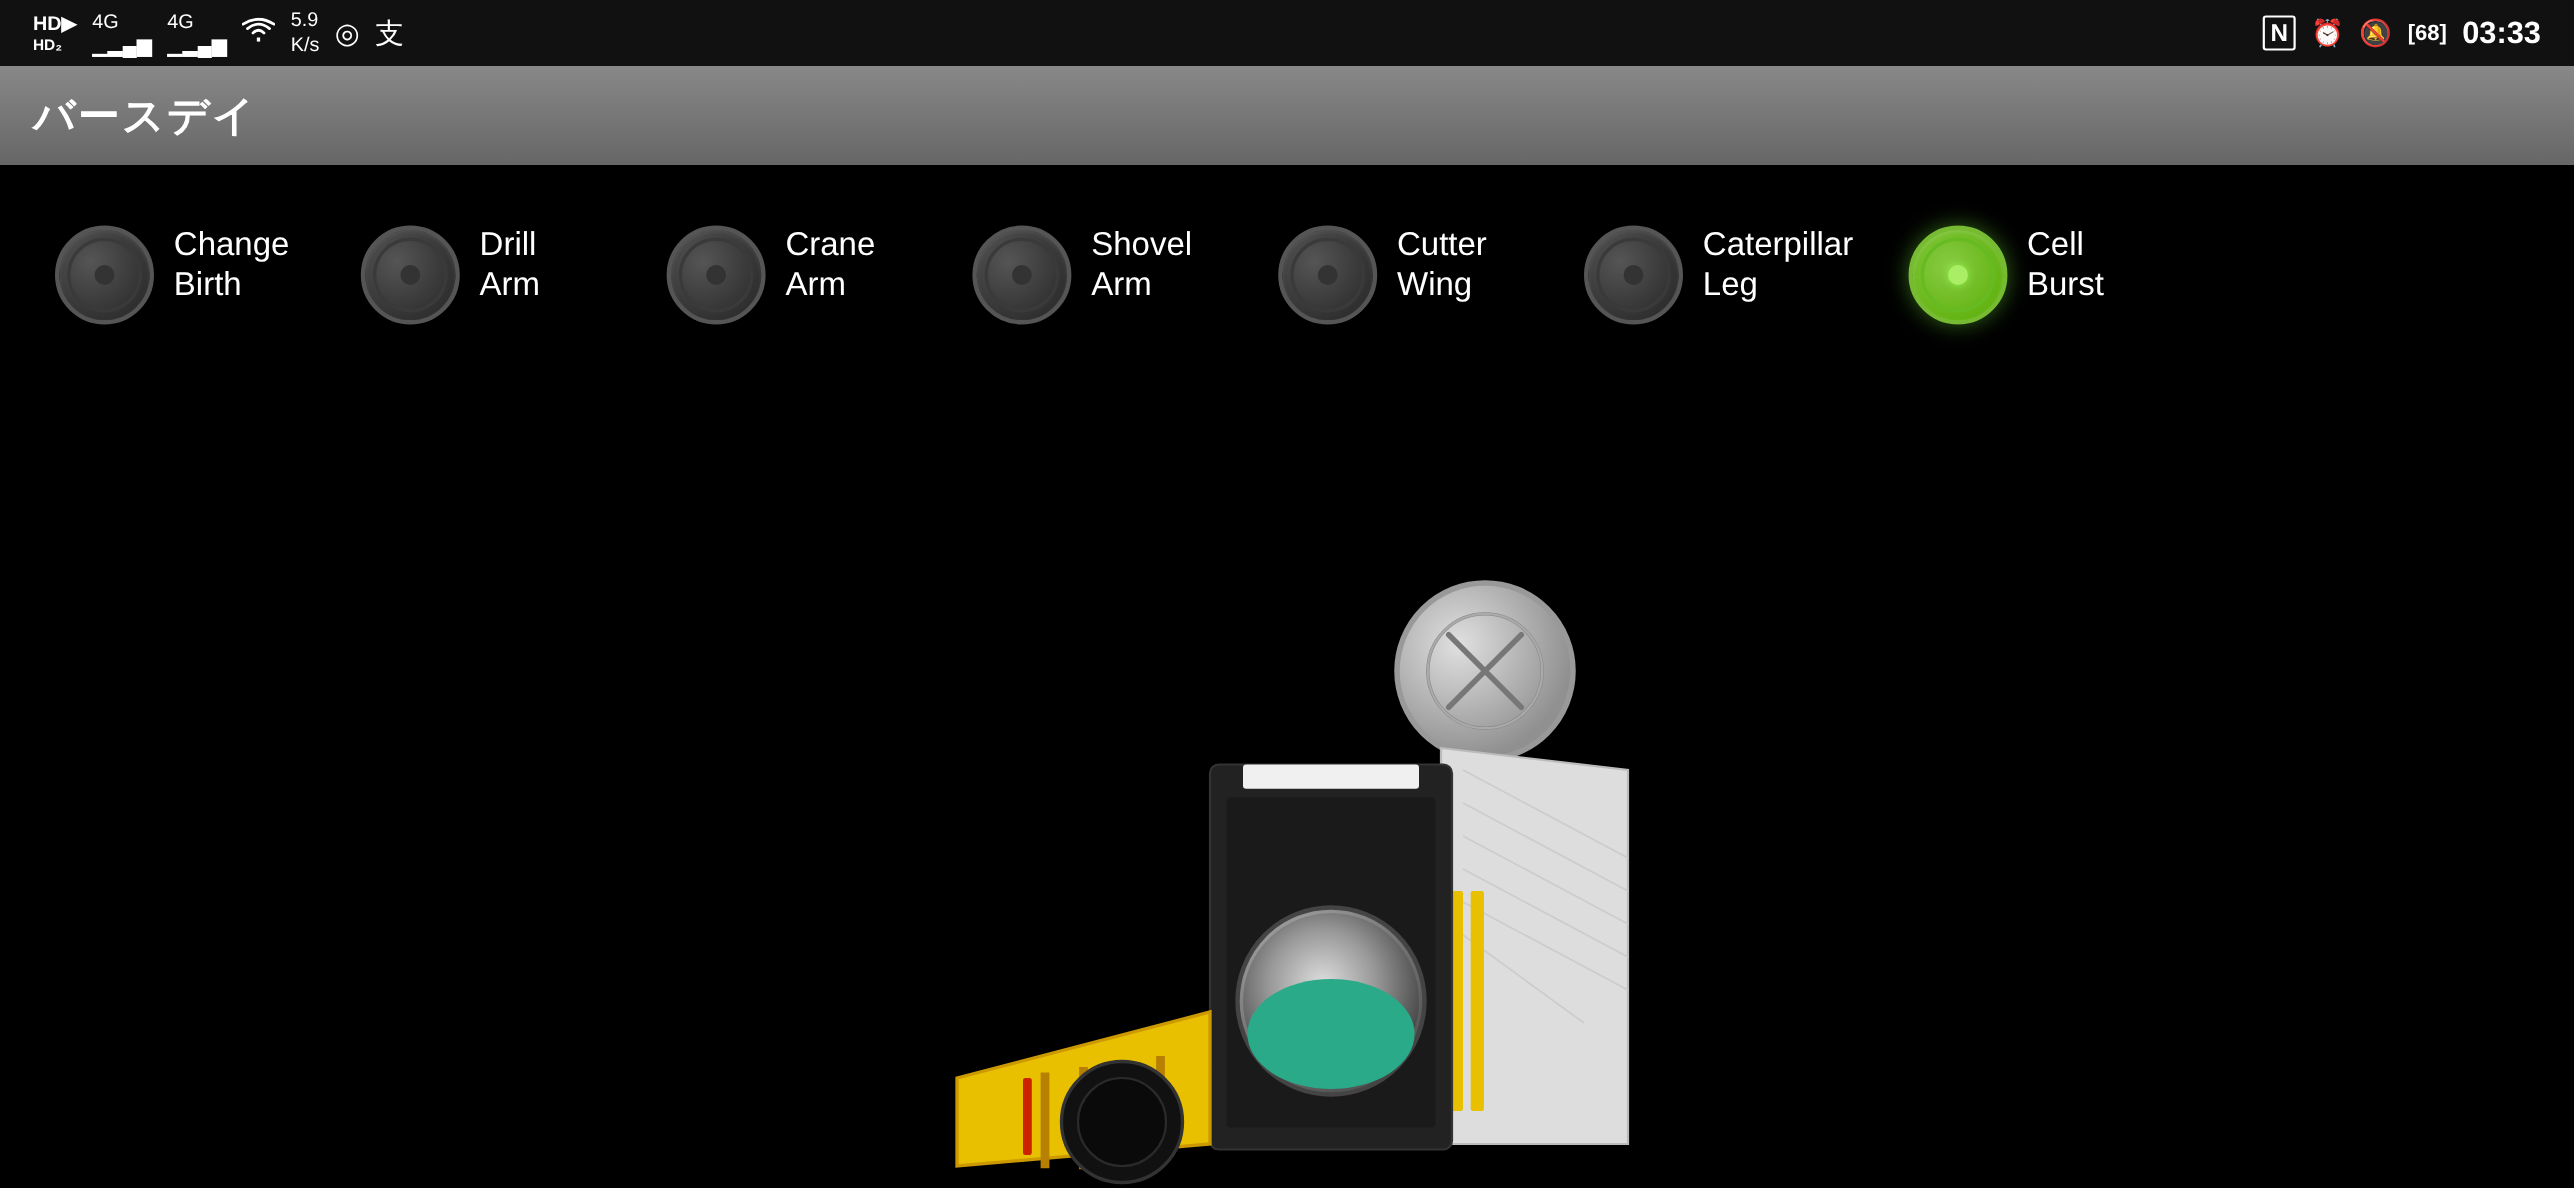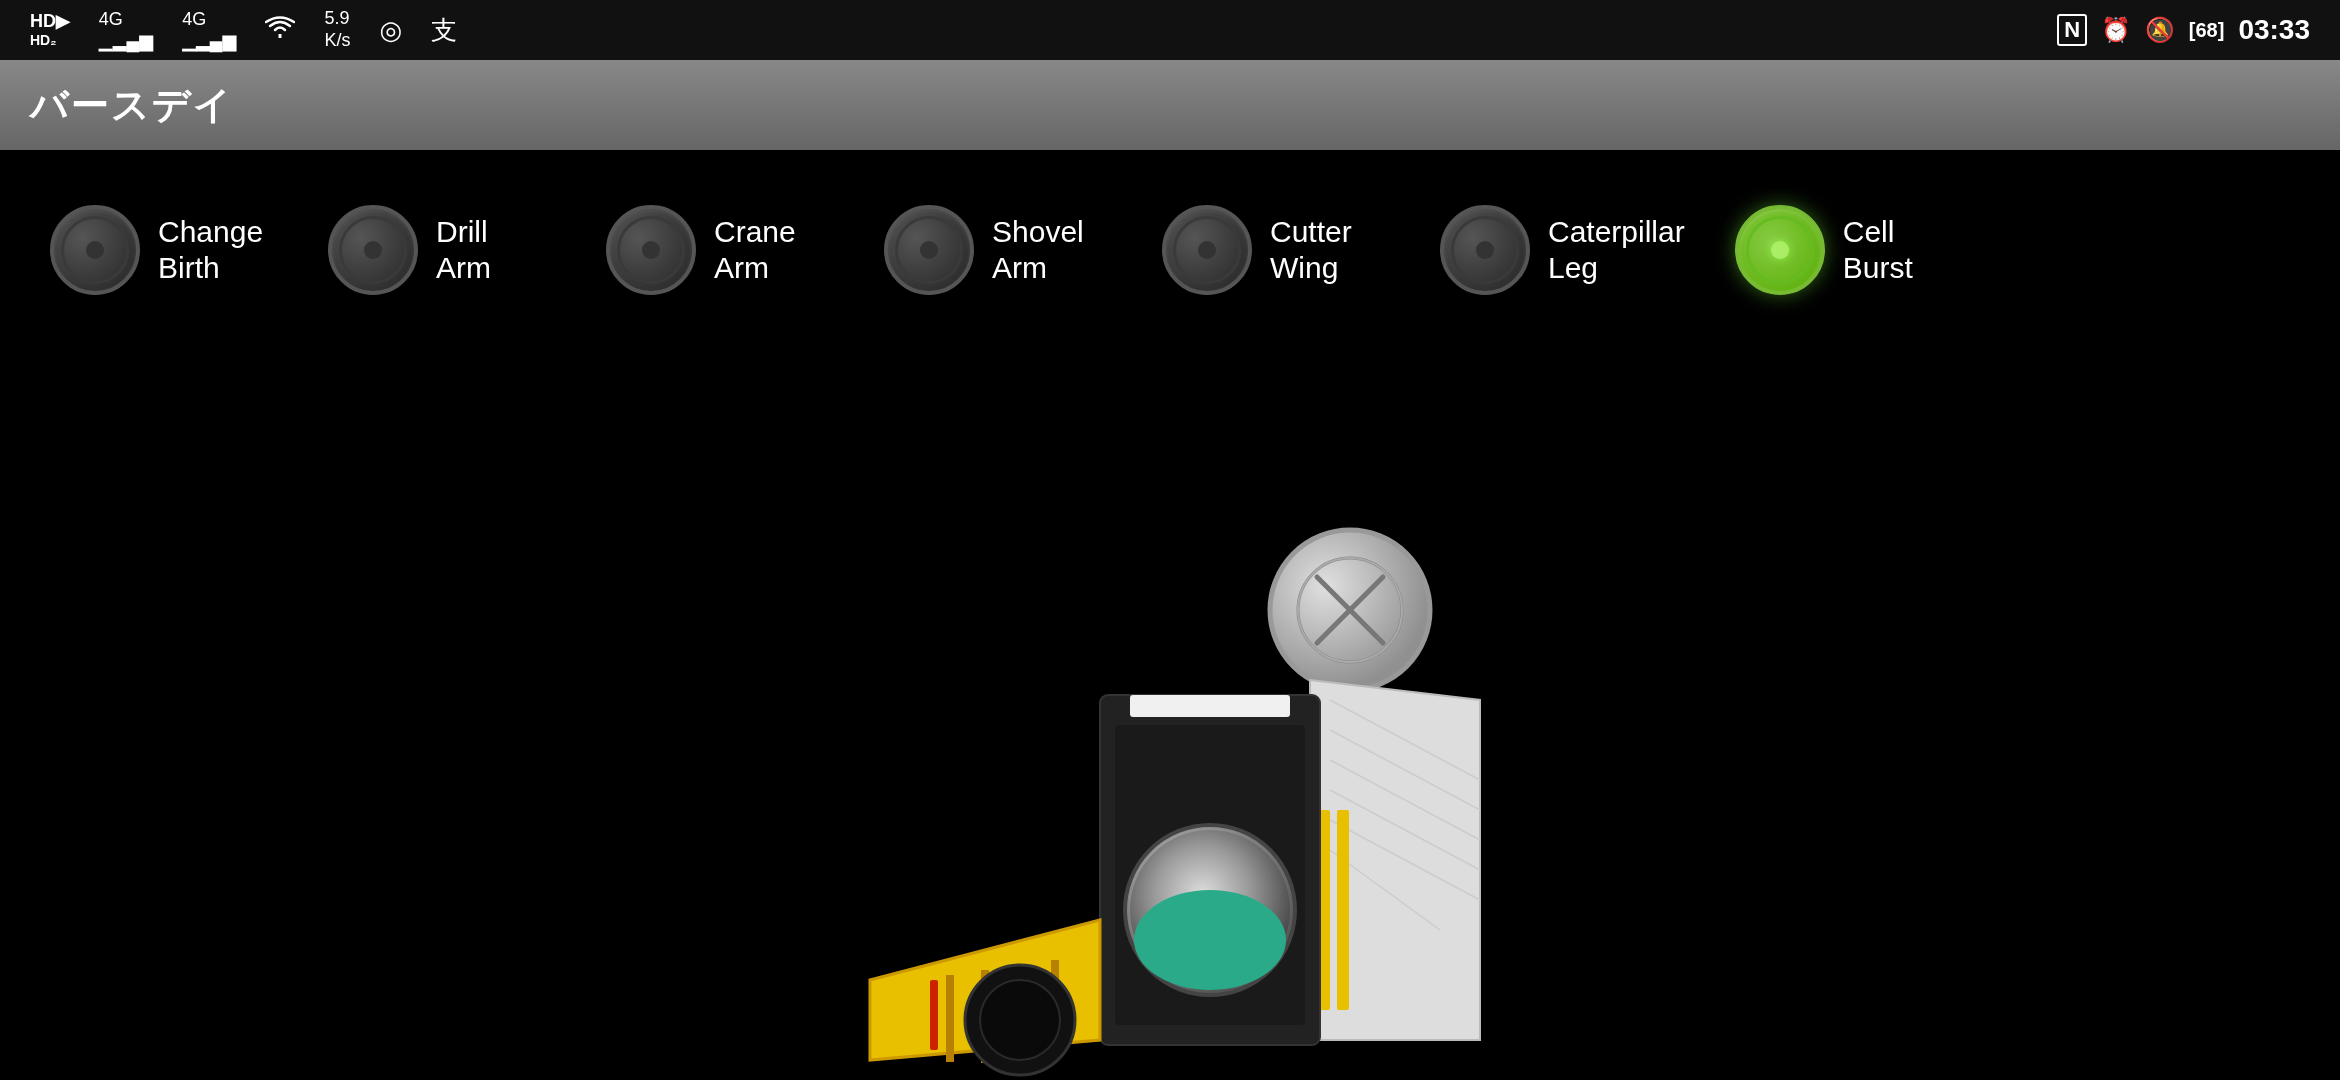--- a/index.html
+++ b/index.html
@@ -20,21 +20,21 @@
       display: flex;
       align-items: center;
       justify-content: space-between;
       padding: 0 30px;
       color: white;
       font-size: 22px;
     }
     .status-left {
       display: flex;
       align-items: center;
-      gap: 29px;
+      gap: 14px;
     }
     .status-right {
       display: flex;
       align-items: center;
       gap: 14px;
       font-size: 24px;
       font-weight: bold;
     }
 
     
@@ -60,21 +60,20 @@
       top: 140px;
       left: 0; right: 0;
       height: 220px;
       display: flex;
       align-items: center;
       padding: 0 30px;
       gap: 10px;
     }
     .radio-item {
       display: flex;
-      align-items: center;
       gap: 18px;
       cursor: pointer;
       padding: 10px 20px;
     }
     .radio-circle {
       width: 90px;
       height: 90px;
       border-radius: 50%;
       border: 4px solid #555;
       background: radial-gradient(circle at 35% 35%, #555, #222);

